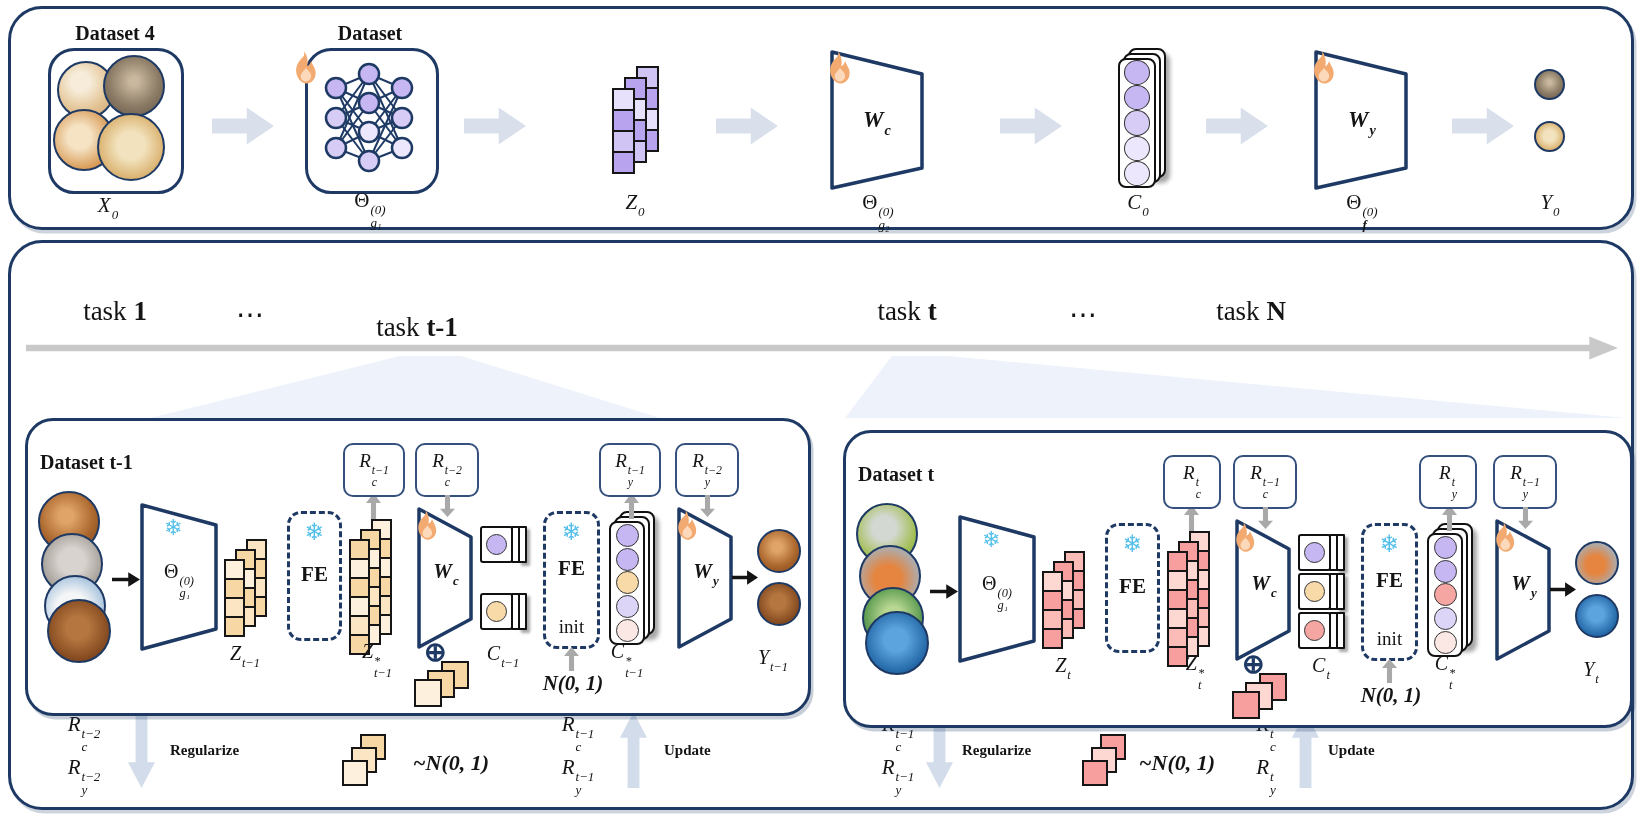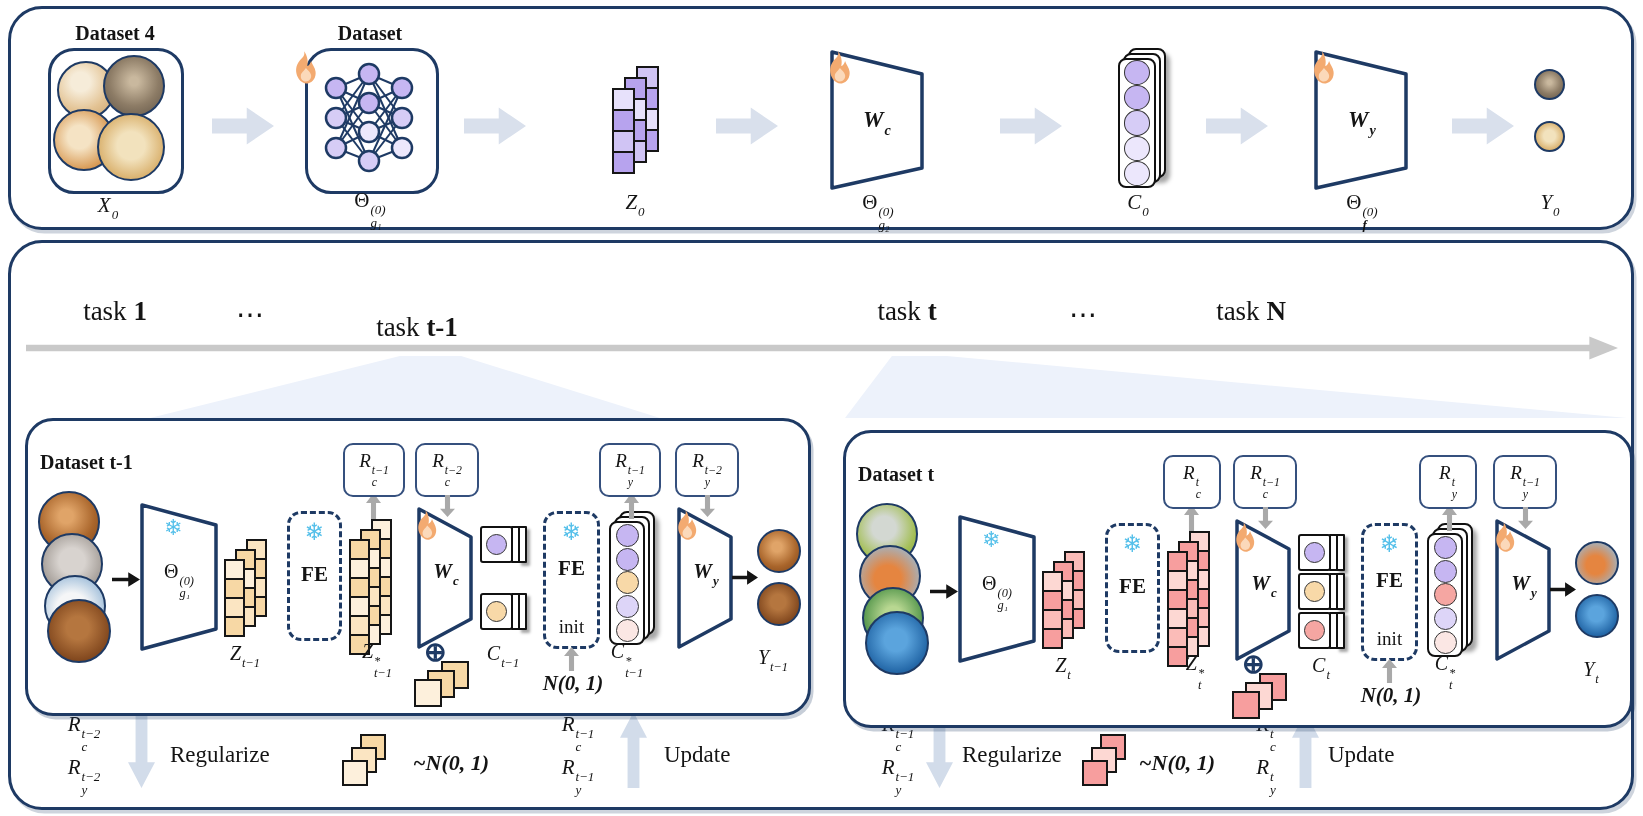--- a/index.html
+++ b/index.html
@@ -81,21 +81,21 @@
   .dot{border:1.5px solid #333;border-radius:50%;}
   .dp{background:var(--dot-purple);} .dp2{background:var(--dot-purple2);} .dp3{background:var(--dot-purple3);}
   .dt{background:var(--dot-tan);} .dk{background:var(--dot-pink);} .dl{background:var(--dot-lav);} .dr{background:var(--dot-rose);}
   .mini{position:absolute;width:48px;height:38px;}
   .page{position:absolute;top:0;width:5px;height:33px;background:#fff;border:2.2px solid #111;border-radius:1px;}
   .pg1{left:31px;} .pg2{left:38px;box-shadow:3px 3px 3px rgba(0,0,0,.35);}
   .mbody{position:absolute;left:0;top:0;width:29px;height:33px;background:#fff;border:2.5px solid #111;
          border-radius:3px;display:flex;align-items:center;justify-content:center;}
   .mbody .dot{width:19px;height:19px;}
   .flame{position:absolute;z-index:3;}
-  .footword{position:absolute;font-weight:normal;font-size:23px;white-space:nowrap;}
+  .footword{position:absolute;font-weight:bold;font-size:15px;white-space:nowrap;}
   .n01{font-weight:bold;font-style:italic;font-size:21px;white-space:nowrap;}
   .nn line{stroke:var(--navy);stroke-width:2;}
   .nn circle{stroke:var(--navy);stroke-width:2.5;}
 </style>
 </head>
 <body>
 
 <div id="stage">
 
   <div class="panel" style="left:8px;top:6px;width:1620px;height:218px;"></div>

